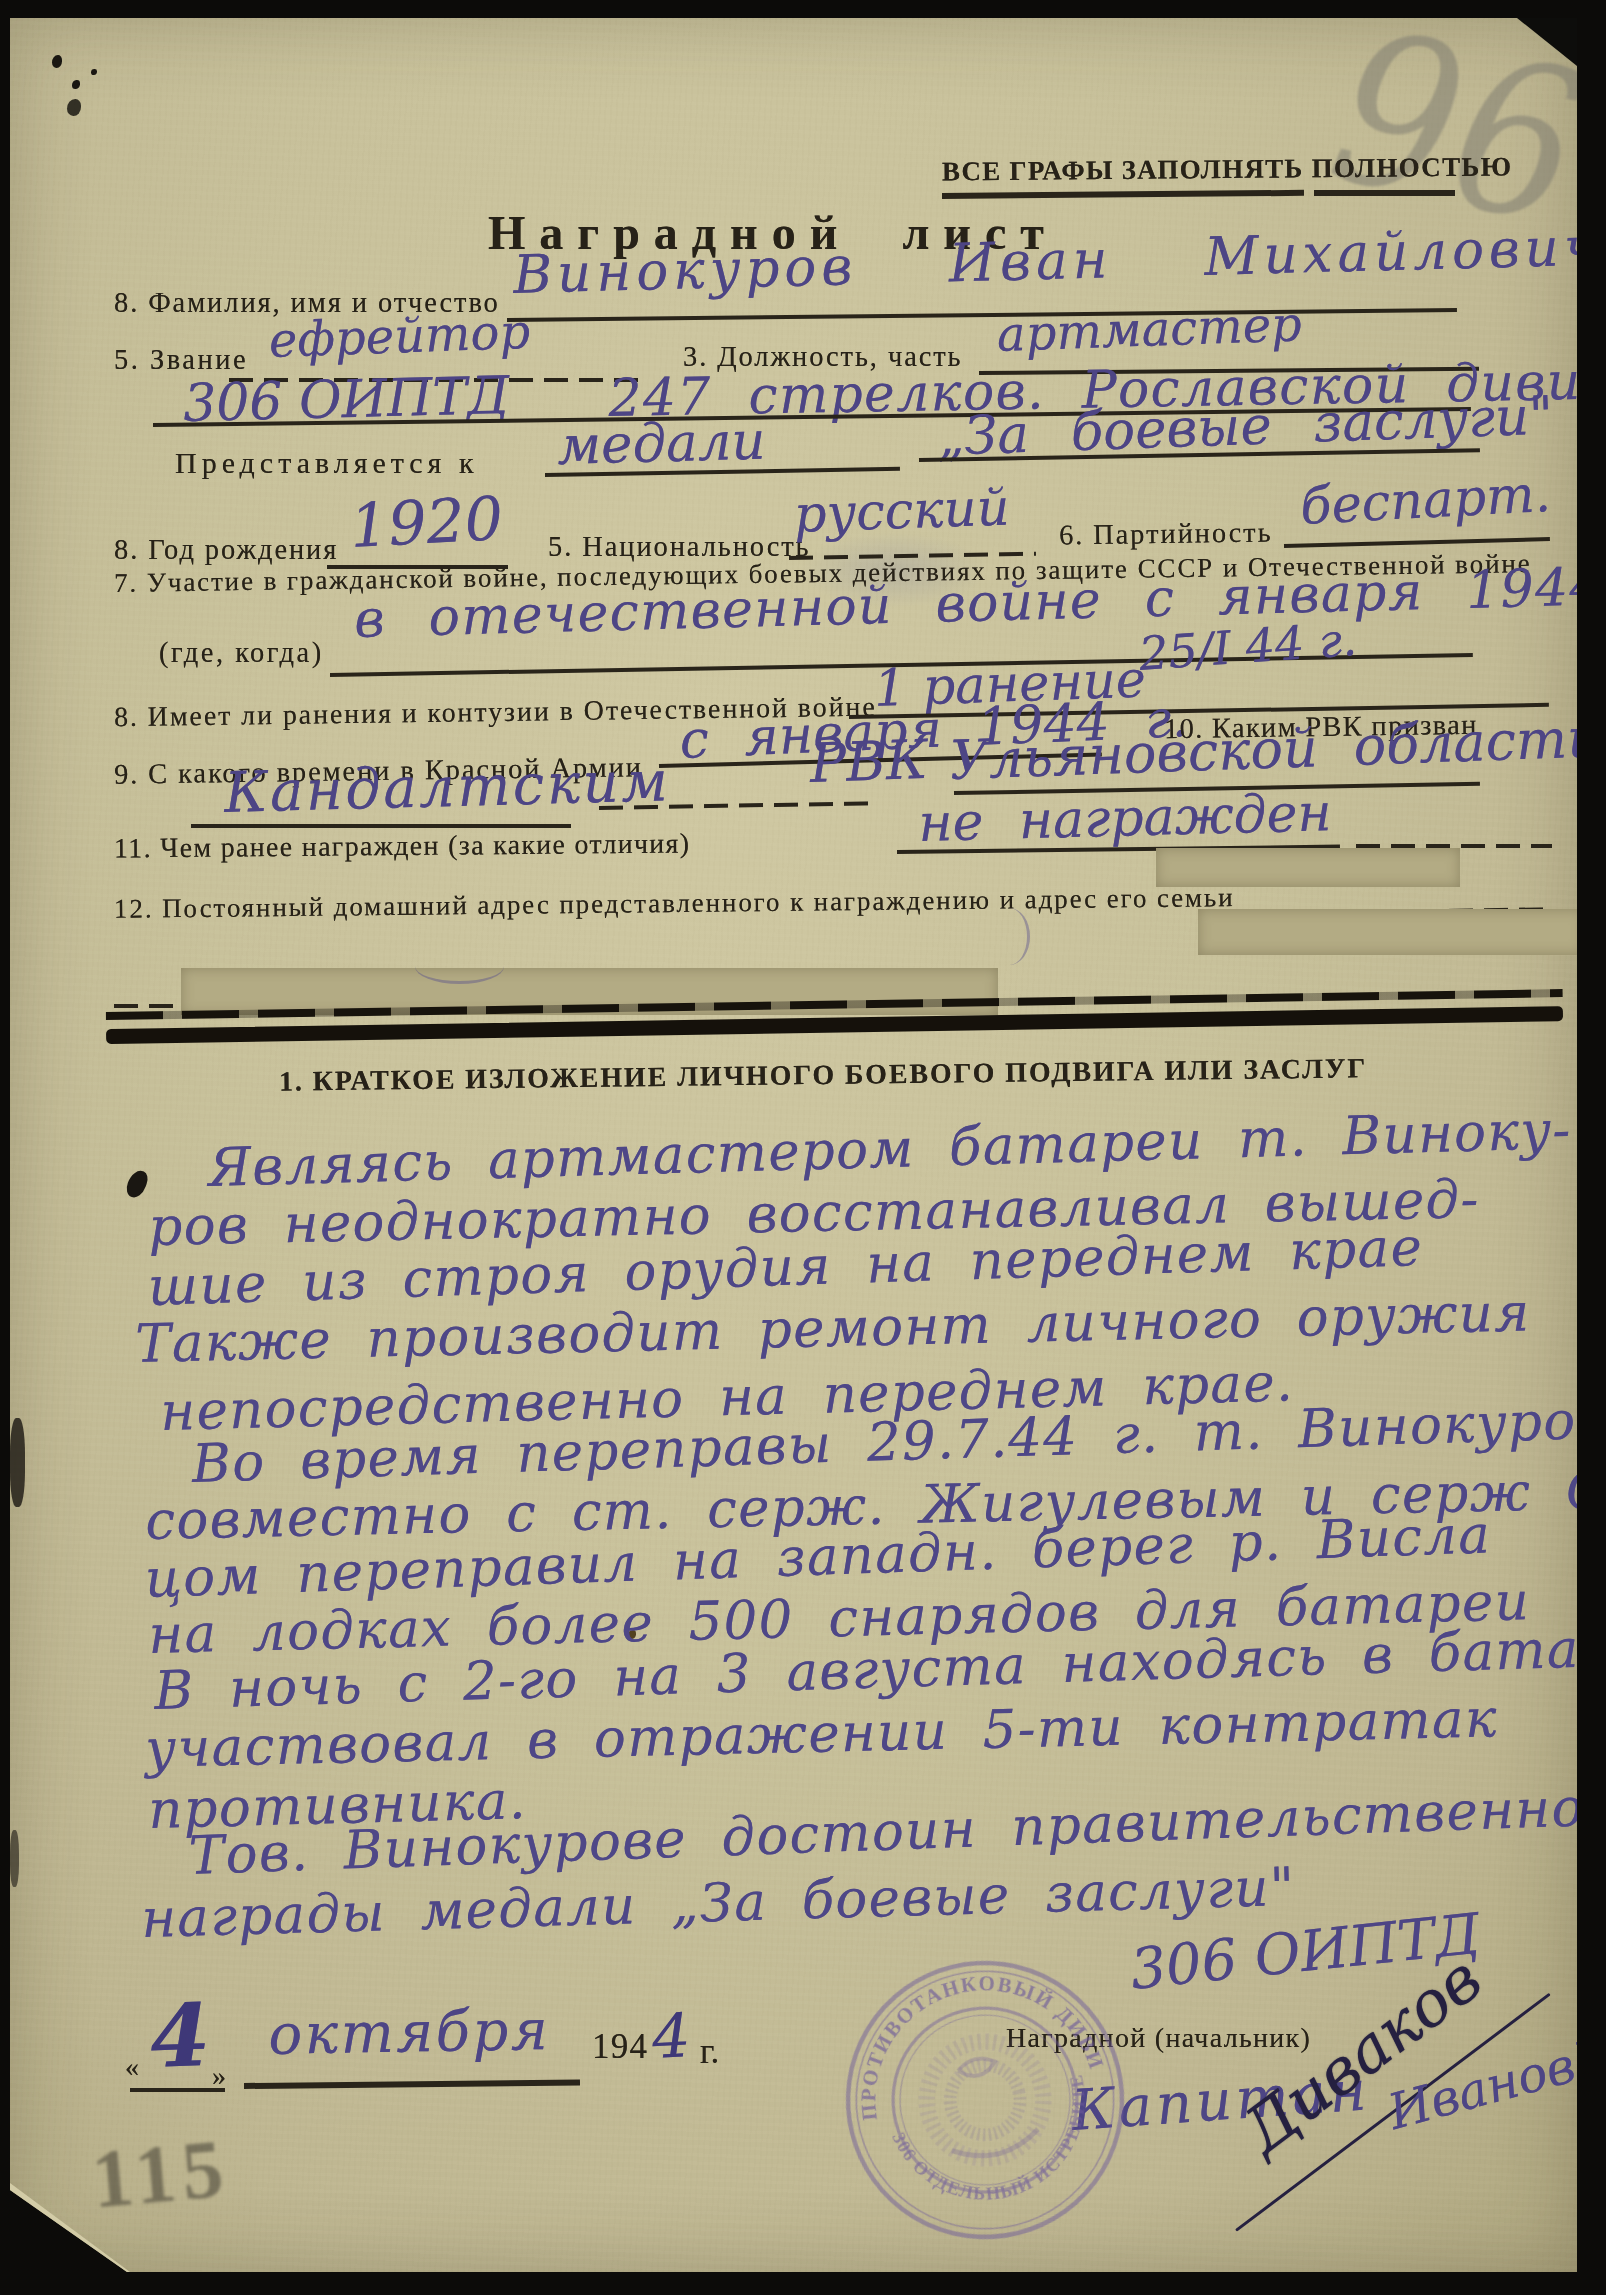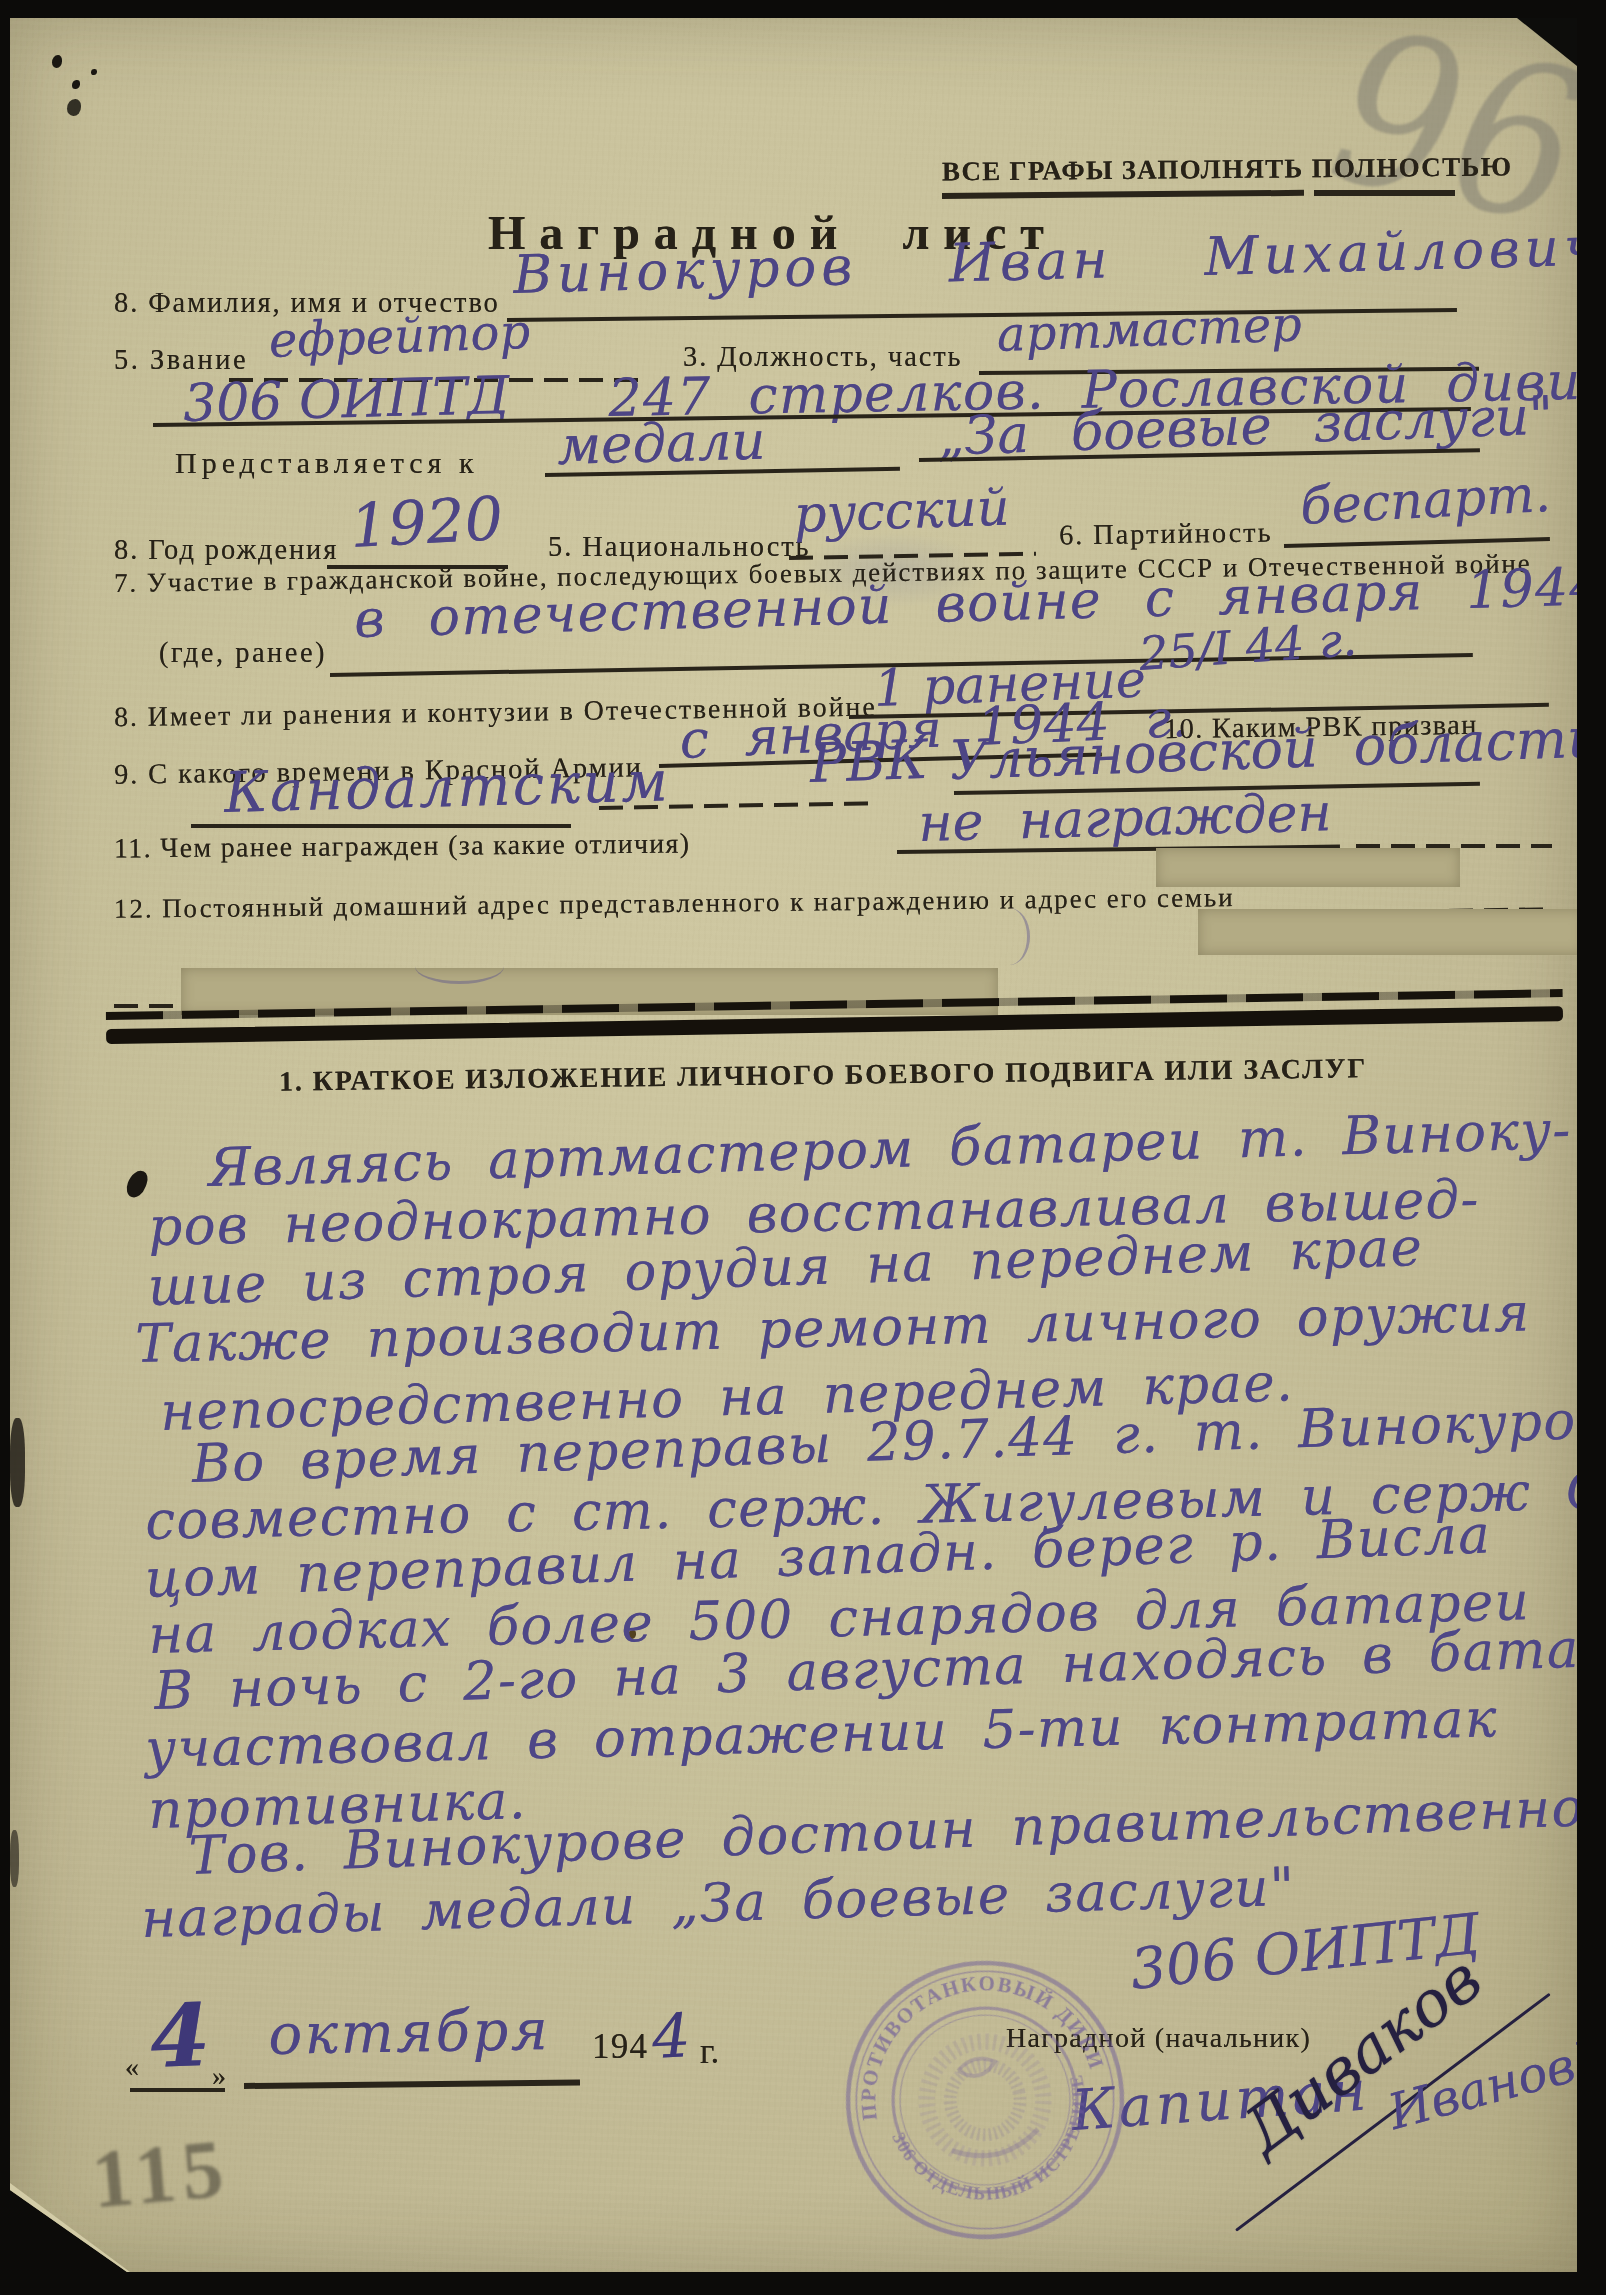--- a/index.html
+++ b/index.html
@@ -87,21 +87,21 @@
   <div class="hw" style="left:342px;top:473px;font-size:60px;transform:rotate(-3deg);">1920</div>
   <div class="rule" style="left:317px;top:547px;width:181px;height:4.4px;"></div>
   <div class="typed" style="left:538px;top:513px;font-size:28.5px;letter-spacing:1.9px;">5. Национальность</div>
   <div class="hw" style="left:785px;top:467px;font-size:51px;transform:rotate(-2deg);">русский</div>
   <div class="dash" style="left:779px;top:538px;width:247px;height:3.8px;transform:rotate(-1deg);"></div>
   <div class="typed" style="left:1049px;top:500px;font-size:28.5px;letter-spacing:1.9px;transform:rotate(-0.8deg);">6. Партийность</div>
   <div class="hw" style="left:1292px;top:459px;font-size:51px;transform:rotate(-3deg);">беспарт.</div>
   <div class="rule" style="left:1274px;top:526px;width:266px;height:3.8px;transform:rotate(-1.5deg);"></div>
 
   <div class="typed" style="left:104px;top:540px;font-size:27px;letter-spacing:1.9px;transform:rotate(-0.8deg);">7. Участие в гражданской войне, последующих боевых действиях по защите СССР и Отечественной войне</div>
-  <div class="typed" style="left:149px;top:619px;font-size:28.5px;letter-spacing:2.5px;">(где, ранее)</div>
+  <div class="typed" style="left:149px;top:619px;font-size:28.5px;letter-spacing:2.5px;">(где, когда)</div>
   <div class="hw" style="left:345px;top:571px;font-size:52px;letter-spacing:1.3px;word-spacing:25px;transform:rotate(-1.5deg);">в отечественной войне с января 1944 г.</div>
   <div class="rule" style="left:320px;top:655px;width:1143px;height:4.4px;transform:rotate(-1deg);"></div>
 
   <div class="typed" style="left:104px;top:678px;font-size:28px;letter-spacing:1.9px;transform:rotate(-0.8deg);">8. Имеет ли ранения и контузии в Отечественной войне</div>
   <div class="hw" style="left:865px;top:641px;font-size:51px;transform:rotate(-2deg);">1 ранение</div>
   <div class="hw" style="left:1131px;top:609px;font-size:46px;transform:rotate(-4deg);">25/I 44 г.</div>
   <div class="rule" style="left:839px;top:697px;width:700px;height:4.4px;transform:rotate(-1deg);"></div>
 
   <div class="typed" style="left:104px;top:737px;font-size:28.5px;letter-spacing:1.9px;transform:rotate(-0.8deg);">9. С какого времени в Красной Армии</div>
   <div class="hw" style="left:671px;top:692px;font-size:52px;word-spacing:19px;transform:rotate(-2.5deg);">с января 1944 г.</div>

